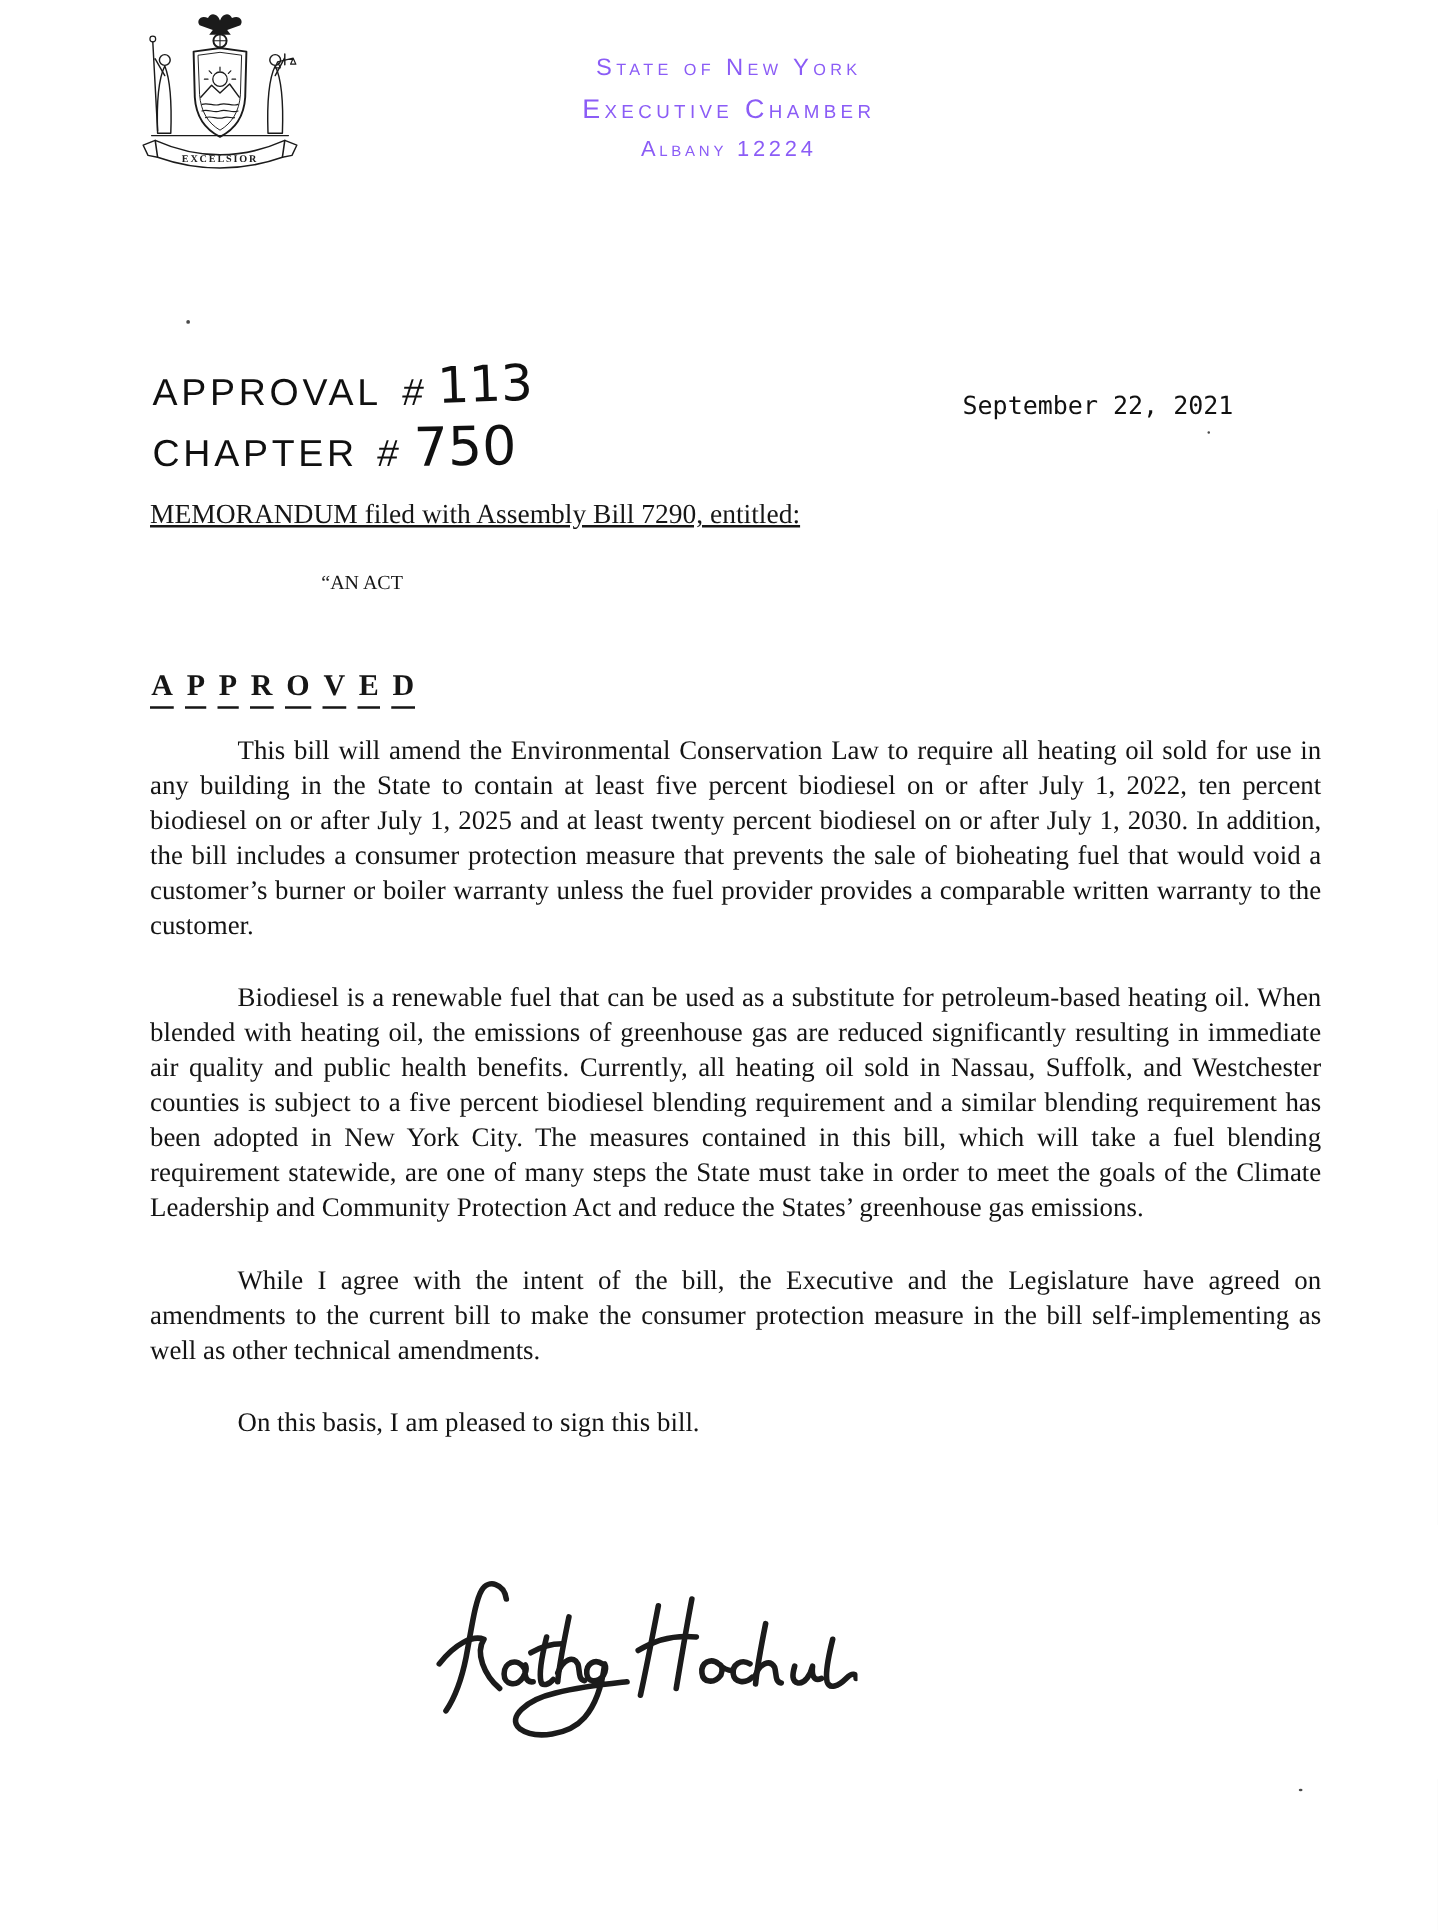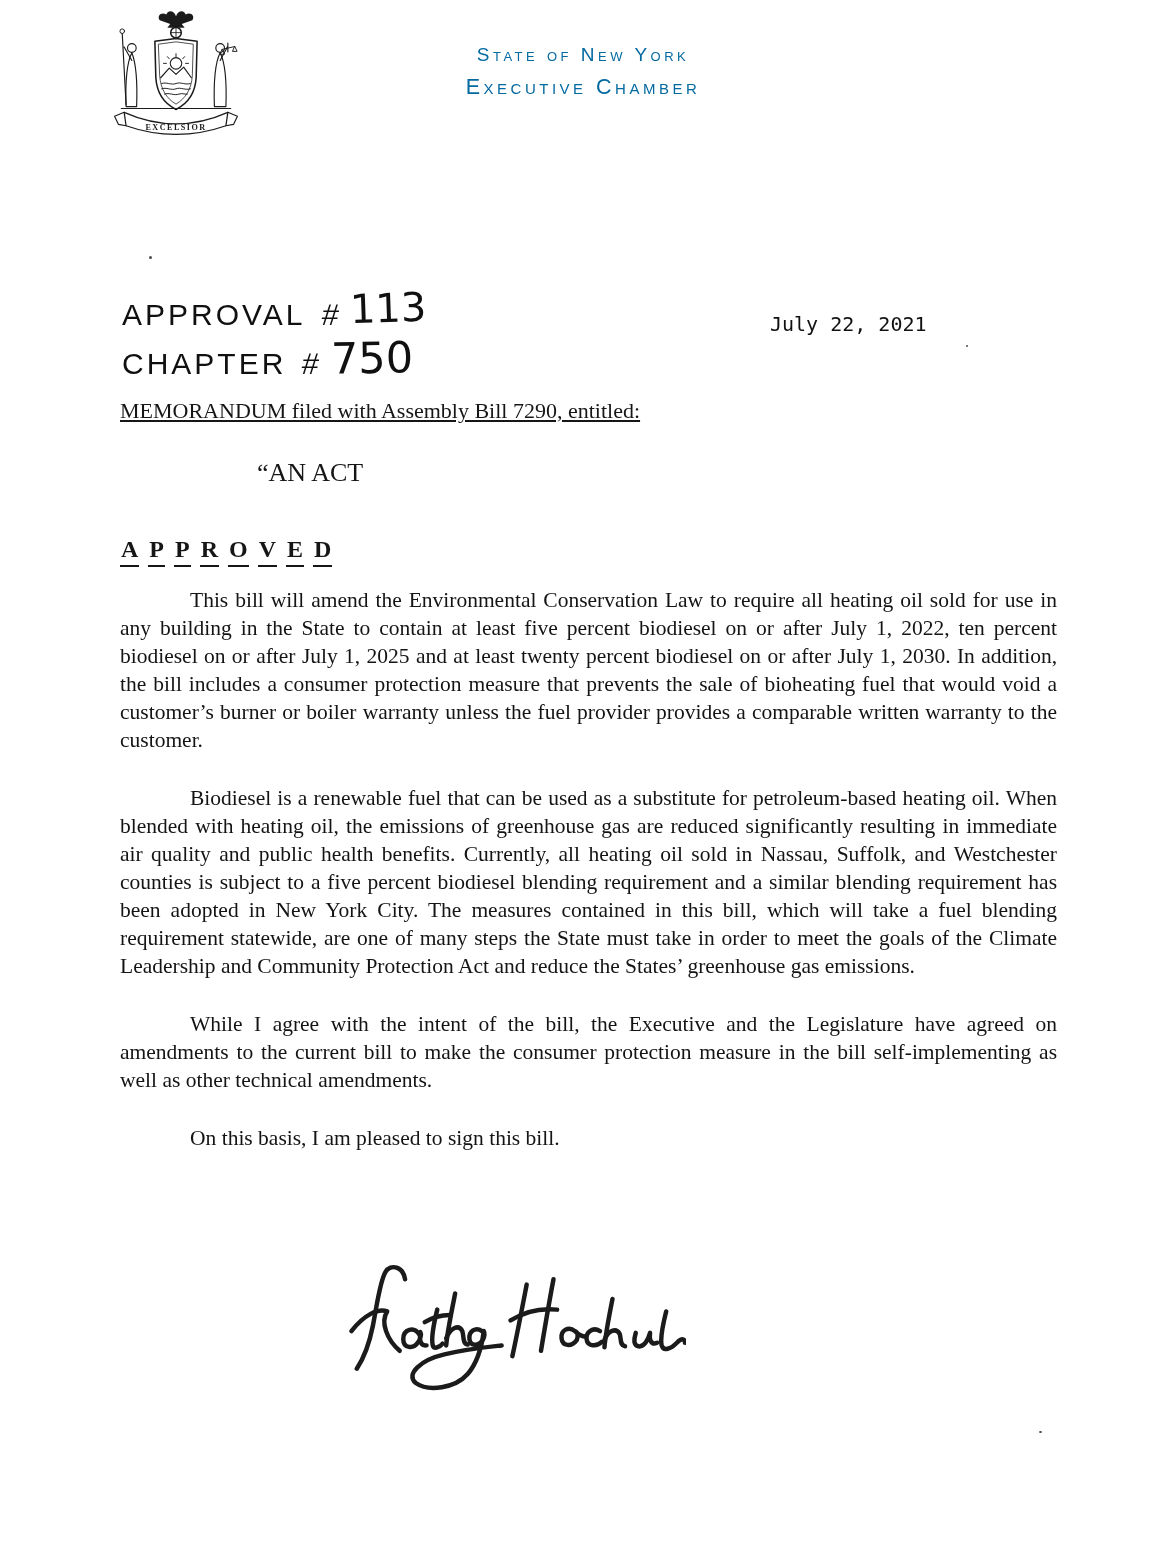--- a/index.html
+++ b/index.html
@@ -11,41 +11,41 @@
   .page{
     position:relative;width:1150px;height:1544px;
     background:#ffffff;color:#161616;overflow:hidden;
   }
 
   
   .seal{position:absolute;left:104px;top:4px;width:144px;height:136px;}
   .agency{
     position:absolute;left:403px;top:44px;width:360px;text-align:center;
     font-family:"Liberation Sans", sans-serif;font-variant:small-caps;
-    color:#0369a1;font-weight:400;
+    color:#8b5cf6;font-weight:400;
   }
   .agency-line1{font-size:19px;letter-spacing:3.5px;}
   .agency-line2{font-size:21.5px;letter-spacing:3.5px;margin-top:9px;}
   .agency-line3{font-size:17.5px;letter-spacing:3px;margin-top:9px;}
 
   
   .stamp{position:absolute;left:122px;top:288px;color:#101010;
     font-family:"Liberation Sans", sans-serif;}
   .stamp-row{display:flex;align-items:baseline;height:46px;}
   .stamp-label{font-size:30px;letter-spacing:3px;font-weight:500;}
   .stamp-hash{font-size:30px;font-weight:500;margin-left:16px;transform:skewX(-6deg);}
   .stamp-num{font-family:"DejaVu Sans", sans-serif;font-size:40px;font-weight:500;
     margin-left:12px;display:inline-block;transform:rotate(-2deg) translateY(-3px);}
   .stamp-num.chapter{font-size:43px;transform:rotate(-1deg) translateY(-1px);}
   .dateline{position:absolute;left:770px;top:312px;
     font-family:"DejaVu Sans Mono", monospace;font-size:20px;color:#111;}
 
   
   .memo-line{position:absolute;left:120px;top:398px;font-size:22px;text-decoration:underline;}
-  .act-quote{position:absolute;left:257px;top:458px;width:720px;display:flex;font-size:26px;align-items:flex-end;}
+  .act-quote{position:absolute;left:257px;top:458px;width:720px;display:flex;font-size:16px;align-items:flex-end;}
   .act-lead{width:112px;flex:0 0 112px;}
   .act-text{width:588px;line-height:29px;}
   .approved{position:absolute;left:120px;top:536px;font-size:24px;font-weight:600;
     letter-spacing:0;}
   .approved .ltr{display:inline-block;margin-right:9px;border-bottom:2px solid #161616;
     padding:0 1px 2px 1px;}
 
   
   .body-text{position:absolute;left:120px;top:586px;width:937px;
     font-size:21.5px;line-height:28px;color:#141414;}
@@ -101,36 +101,37 @@
 
       <path d="M21,112 C39,120 56,124 75,124 C94,124 111,120 129,112 L127,126 C110,132 93,135 75,135 C57,135 40,132 23,126 Z" stroke-width="1.3"></path>
       <path d="M21,112 L11,116 L15,124.5 L23,126 M129,112 L139,116 L135,124.5 L127,126" stroke-width="1.2"></path>
     </g>
     <text x="75" y="130" font-size="8.5" text-anchor="middle" letter-spacing="1.5" fill="#1b1b1b" font-family="Liberation Serif, serif" font-weight="bold">EXCELSIOR</text>
   </svg>
 
   <div class="agency">
     <div class="agency-line1">State of New York</div>
     <div class="agency-line2">Executive Chamber</div>
+    <div class="agency-line3">Albany 12224</div>
   </div>
 
   <div class="stamp">
     <div class="stamp-row">
       <span class="stamp-label">APPROVAL</span>
       <span class="stamp-hash">#</span>
       <span class="stamp-num">113</span>
     </div>
     <div class="stamp-row">
       <span class="stamp-label">CHAPTER</span>
       <span class="stamp-hash">#</span>
       <span class="stamp-num chapter">750</span>
     </div>
   </div>
 
-  <div class="dateline">July 22, 2021</div>
+  <div class="dateline">September 22, 2021</div>
 
   <div class="memo-line">MEMORANDUM filed with Assembly Bill 7290, entitled:</div>
 
   <div class="act-quote">
     <span class="act-lead">“AN ACT</span>
   </div>
 
   <div class="approved"><span class="ltr">A</span><span class="ltr">P</span><span class="ltr">P</span><span class="ltr">R</span><span class="ltr">O</span><span class="ltr">V</span><span class="ltr">E</span><span class="ltr">D</span></div>
 
   <div class="body-text">

